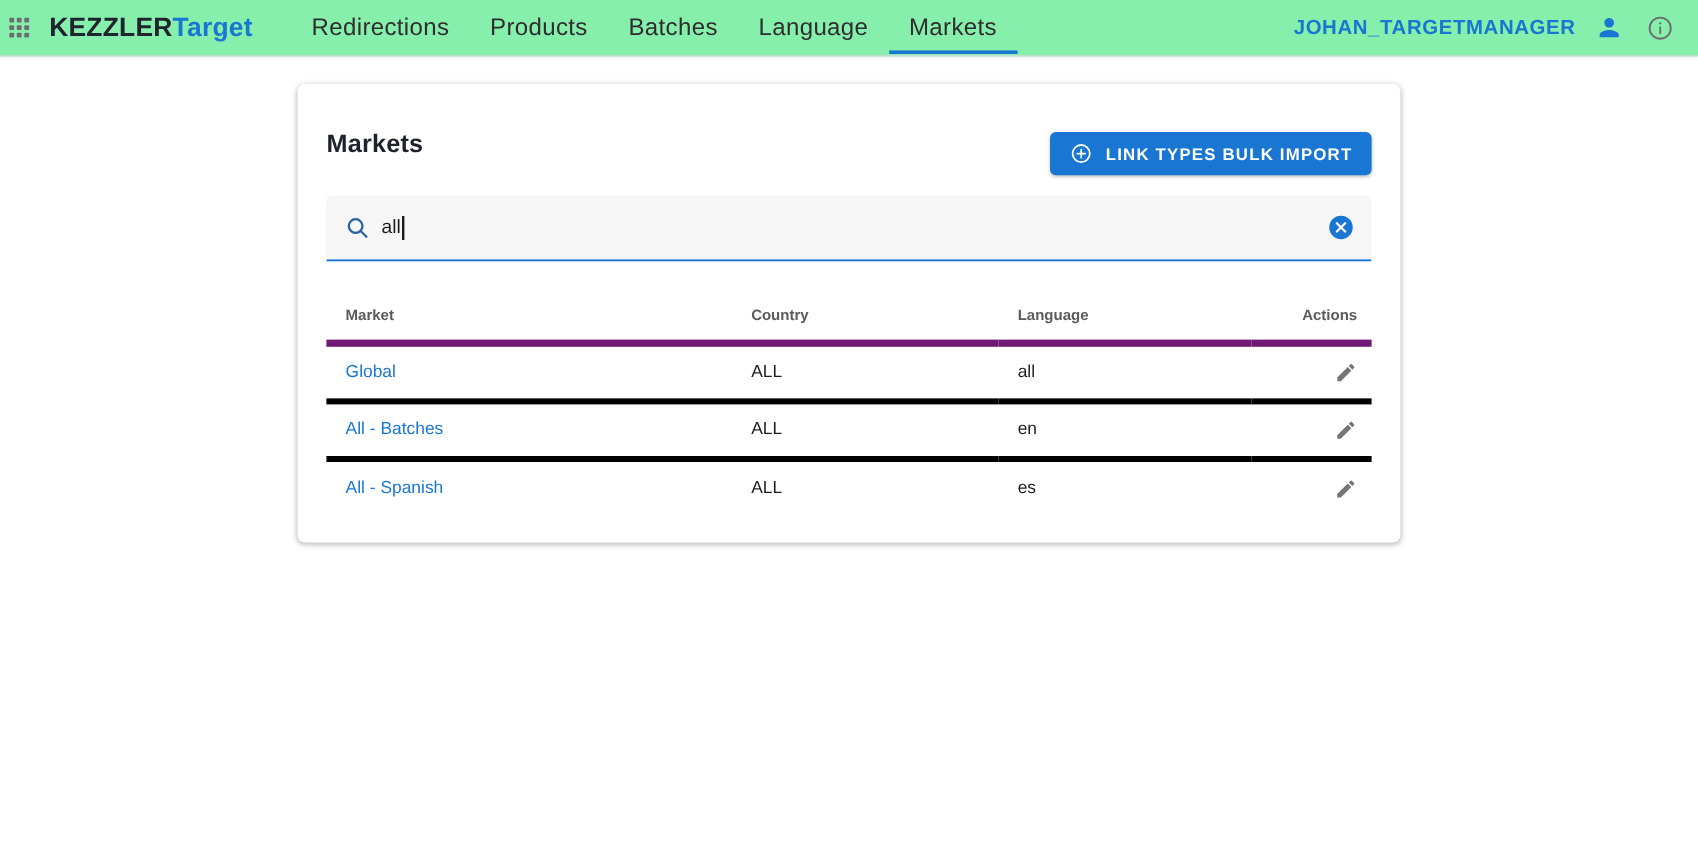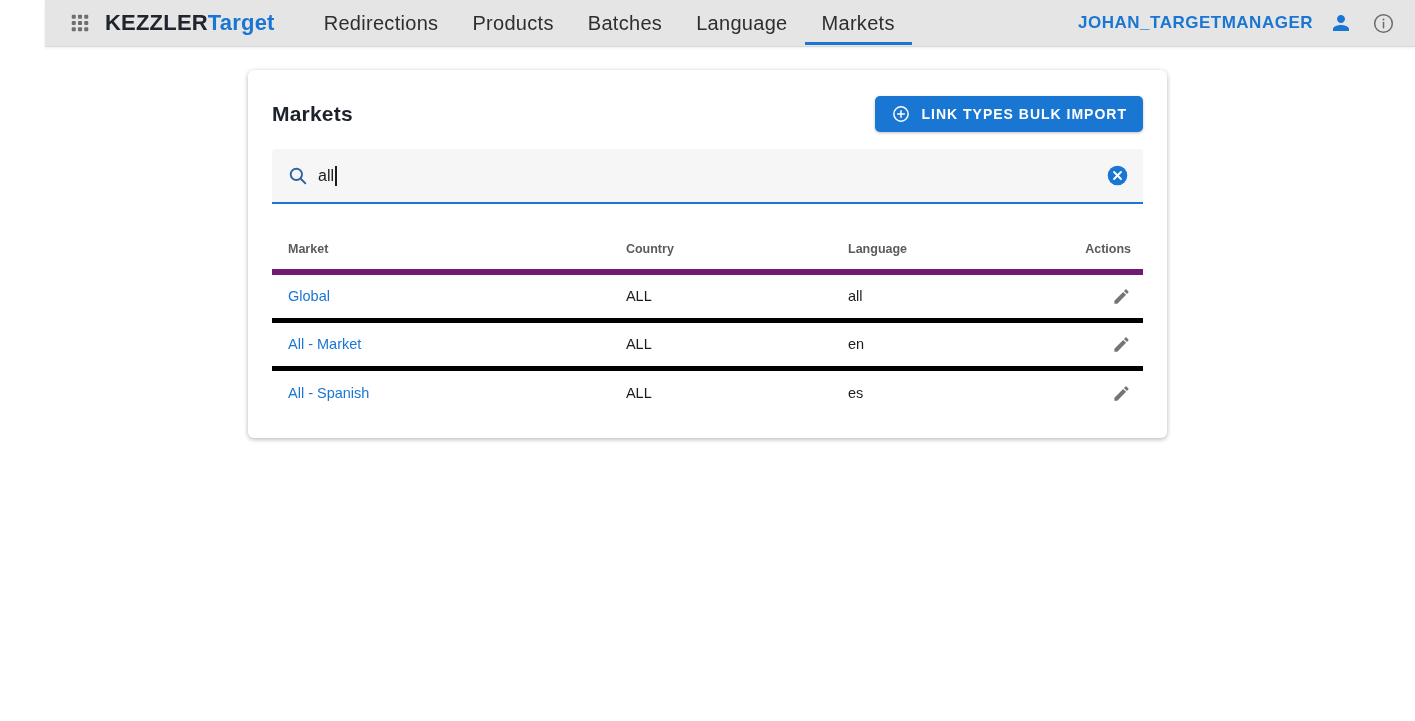--- a/index.html
+++ b/index.html
@@ -2,24 +2,24 @@
 <html><head>
 <meta charset="utf-8">
 <style>
   * { box-sizing: border-box; margin: 0; padding: 0; }
   html, body { width: 1415px; height: 721px; background: #ffffff;
     font-family: "Liberation Sans", "DejaVu Sans", sans-serif; }
 
   
   .navbar {
     height: 47px; display: flex; align-items: center;
-    padding: 0 16px 0 20px; background: #e5e5e5;
+    padding: 0 16px 0 1px; background: #86efac;
     border-bottom: 1px solid #d9d9d9;
     box-shadow: 0 1px 3px rgba(0,0,0,0.08);
-    position: relative; z-index: 5; margin-left: 45px;
+    position: relative; z-index: 5;
   }
   .apps-btn { width: 30px; height: 30px; display:flex; align-items:center; justify-content:center;
     cursor: pointer; margin-right: 10px; }
   .logo { font-size: 22px; font-weight: 600; letter-spacing: 0.2px; margin-right: 32px;
     white-space: nowrap; cursor: pointer; }
   .logo .lp { color: #20242e; }
   .logo .ls { color: #1976d2; }
   .nav-items { display: flex; align-items: stretch; height: 47px; }
   .nav-item { display: flex; align-items: center; padding: 0 17px; font-size: 20px;
     color: #2e2e2e; letter-spacing: 0.3px; cursor: pointer; position: relative; }
@@ -32,21 +32,21 @@
     cursor: pointer; }
 
   
   .card {
     width: 919px; margin: 23px auto 0; background: #fff; border-radius: 6px;
     box-shadow: 0 1px 5px rgba(0,0,0,0.20), 0 2px 4px rgba(0,0,0,0.10);
     padding: 26px 24px 22px;
   }
   .card-header { display: flex; align-items: center; }
   .page-title { font-size: 21px; font-weight: 600; color: #1e222c; letter-spacing: 0.2px; }
-  .btn-group { margin-left: auto; display: flex; gap: 10px; }
+  .btn-group { margin-left: auto; display: flex; gap: 10px; margin-top: 14px; }
   .btn {
     height: 36px; display: inline-flex; align-items: center; gap: 10px;
     background: #1976d2; color: #fff; border: none; border-radius: 5px;
     padding: 0 16px; font-family: inherit; font-size: 14px; font-weight: 700;
     letter-spacing: 1px; cursor: pointer;
     box-shadow: 0 1px 3px rgba(0,0,0,0.25);
   }
 
   
   .search-field {
@@ -178,21 +178,21 @@
           <td>all</td>
           <td class="actions-cell">
             <span class="edit-btn">
               <svg width="19" height="19" viewBox="0 0 24 24" fill="#757575">
                 <path d="M3 17.25V21h3.75L17.81 9.94l-3.75-3.75L3 17.25zM20.71 7.04c.39-.39.39-1.02 0-1.41l-2.34-2.34a.9959.9959 0 0 0-1.41 0l-1.83 1.83 3.75 3.75 1.83-1.83z"></path>
               </svg>
             </span>
           </td>
         </tr>
         <tr>
-          <td><a class="market-link">All - Market</a></td>
+          <td><a class="market-link">All - Batches</a></td>
           <td>ALL</td>
           <td>en</td>
           <td class="actions-cell">
             <span class="edit-btn">
               <svg width="19" height="19" viewBox="0 0 24 24" fill="#757575">
                 <path d="M3 17.25V21h3.75L17.81 9.94l-3.75-3.75L3 17.25zM20.71 7.04c.39-.39.39-1.02 0-1.41l-2.34-2.34a.9959.9959 0 0 0-1.41 0l-1.83 1.83 3.75 3.75 1.83-1.83z"></path>
               </svg>
             </span>
           </td>
         </tr>

